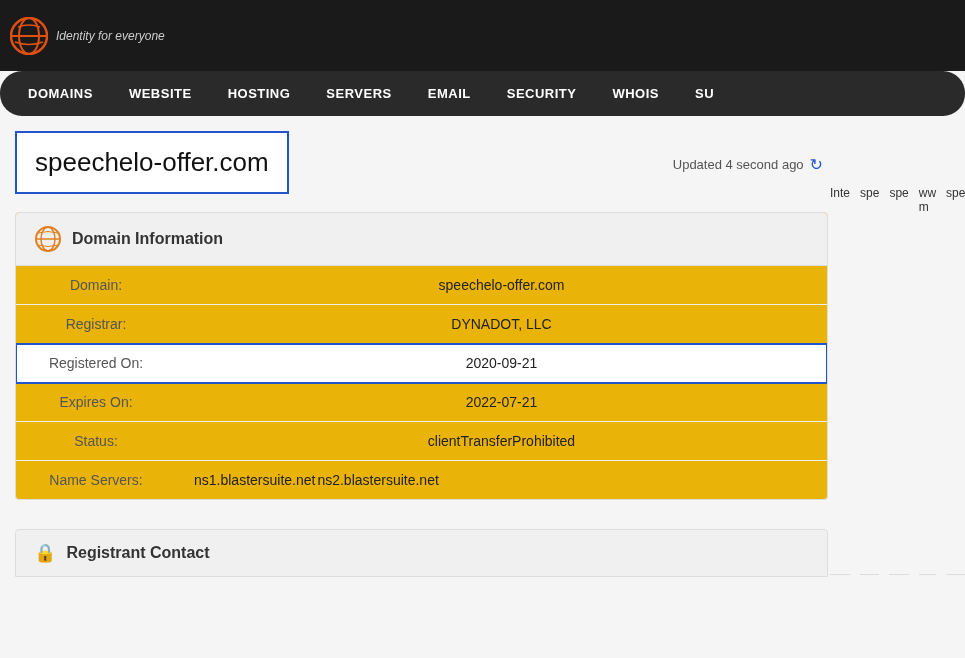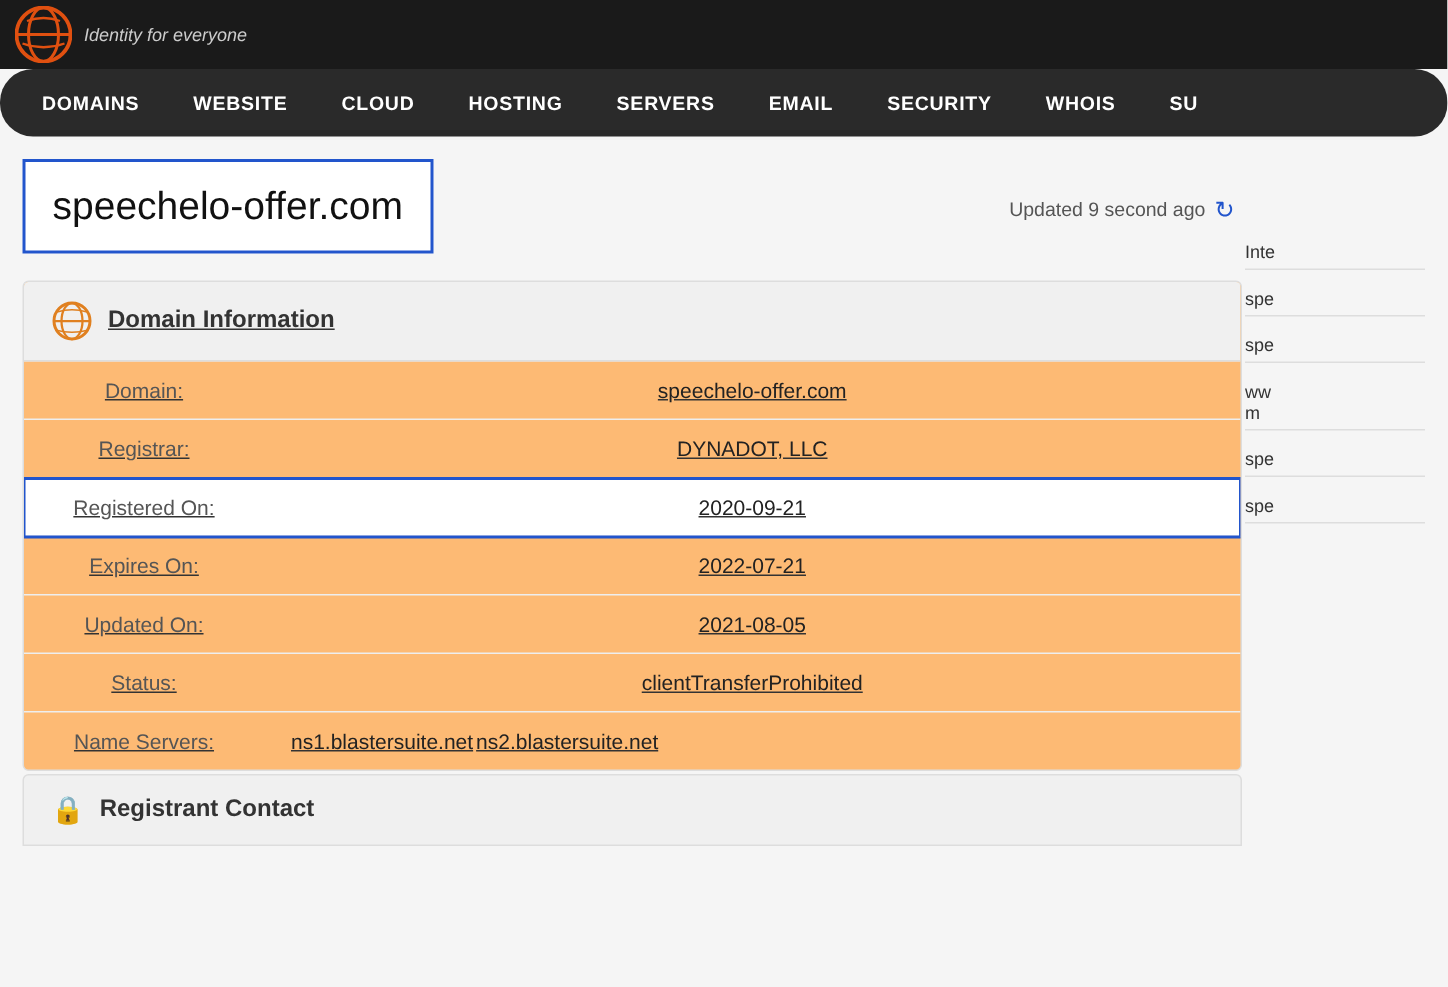--- a/index.html
+++ b/index.html
@@ -4,21 +4,21 @@
   <style>
     * { box-sizing: border-box; margin: 0; padding: 0; }
     body { font-family: Arial, sans-serif; font-size: 14px; background: #f5f5f5; color: #333; overflow-x: hidden; }
 
     
     .top-bar {
       background: #1a1a1a;
       display: flex;
       align-items: center;
       padding: 0 10px;
-      height: 46px;
+      height: 71px;
     }
     .logo-area {
       display: flex;
       align-items: center;
       gap: 8px;
       margin-right: 20px;
     }
     .logo-icon {
       width: 38px;
       height: 38px;
@@ -92,26 +92,25 @@
     }
     .refresh-icon {
       color: #2255cc;
       margin-left: 6px;
       font-size: 16px;
       cursor: pointer;
     }
 
     
     .info-card {
-      background: #fdba74;
+      background: #eab308;
       border: 1px solid #ddd;
       border-radius: 4px;
-      margin-bottom: 2px;
+      margin-bottom: 29px;
       overflow: hidden;
-      text-decoration: underline;
     }
     .card-header {
       background: #f0f0f0;
       border-bottom: 1px solid #ddd;
       padding: 12px 18px;
       display: flex;
       align-items: center;
       gap: 10px;
     }
     .card-header-icon {
@@ -155,21 +154,21 @@
     }
     .highlighted-row {
       outline: 2.5px solid #2255cc;
       outline-offset: -1px;
     }
 
     
     .right-sidebar {
       width: 120px;
       display: flex;
-      flex-direction: column;
+      flex-direction: row;
       gap: 10px;
       padding-top: 55px;
     }
     .sidebar-label {
       font-size: 12px;
       color: #333;
       border-bottom: 1px solid #ddd;
       padding-bottom: 4px;
       margin-bottom: 2px;
     }
@@ -216,38 +215,37 @@
       <path d="M8 10 Q19 6 30 10" fill="none" stroke="#e05010" stroke-width="1.5"></path>
       <path d="M5 25 Q19 30 33 25" fill="none" stroke="#e05010" stroke-width="1.5"></path>
     </svg>
     <span class="logo-text">Identity for everyone</span>
   </div>
 </div>
 
 <nav class="nav-menu">
   <div class="nav-item">DOMAINS</div>
   <div class="nav-item">WEBSITE</div>
-  <div class="nav-item">CLOUD</div>
   <div class="nav-item">HOSTING</div>
   <div class="nav-item">SERVERS</div>
   <div class="nav-item">EMAIL</div>
   <div class="nav-item">SECURITY</div>
   <div class="nav-item">WHOIS</div>
   <div class="nav-item">SU</div>
 </nav>
 
 <div class="main-content">
   <div class="center-panel">
 
     <div class="header-row">
       <div class="domain-title-box">
         <span class="domain-title">speechelo-offer.com</span>
       </div>
       <div class="update-row">
-        <span class="update-text">Updated 9 second ago</span>
+        <span class="update-text">Updated 4 second ago</span>
         <span class="refresh-icon">↻</span>
       </div>
     </div>
 
     <div class="info-card">
       <div class="card-header">
 
         <svg class="card-header-icon" viewBox="0 0 28 28">
           <circle cx="14" cy="14" r="12" fill="none" stroke="#e08020" stroke-width="2"></circle>
           <ellipse cx="14" cy="14" rx="7" ry="12" fill="none" stroke="#e08020" stroke-width="1.5"></ellipse>
@@ -273,24 +271,20 @@
           <tr class="highlighted-row">
             <td>Registered On:</td>
             <td>2020-09-21</td>
           </tr>
 
           <tr>
             <td>Expires On:</td>
             <td>2022-07-21</td>
           </tr>
 
-          <tr>
-            <td>Updated On:</td>
-            <td>2021-08-05</td>
-          </tr>
 
           <tr>
             <td>Status:</td>
             <td>clientTransferProhibited</td>
           </tr>
 
           <tr>
             <td>Name Servers:</td>
             <td>
               <div class="name-servers">

